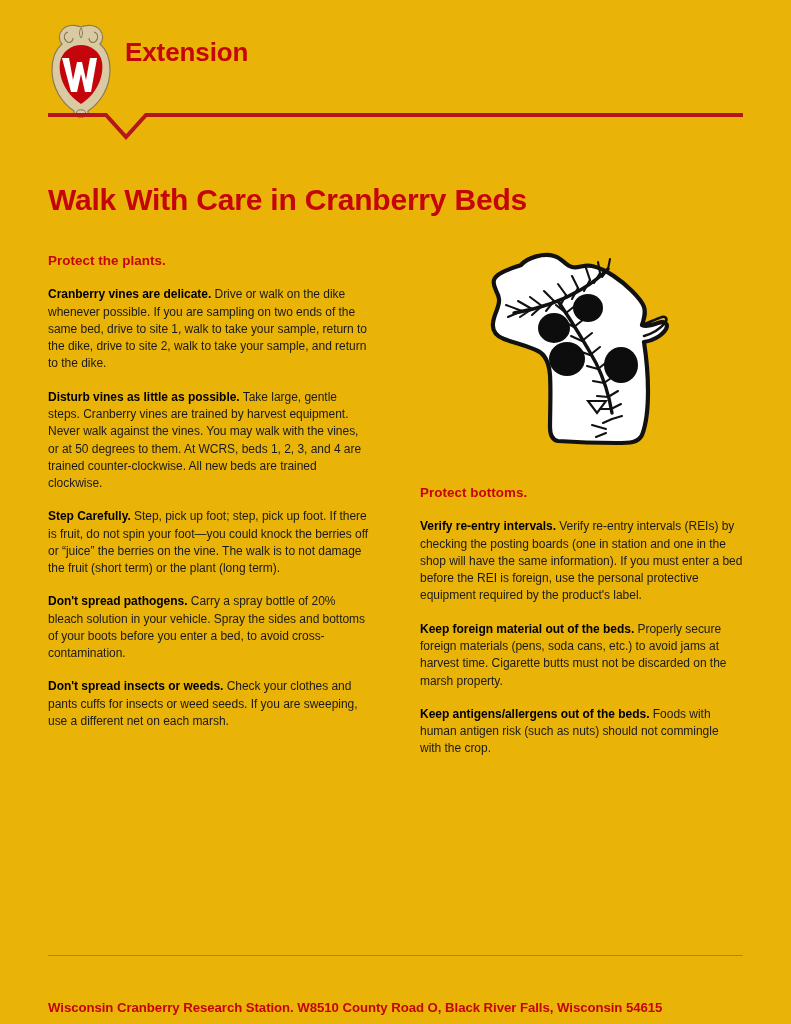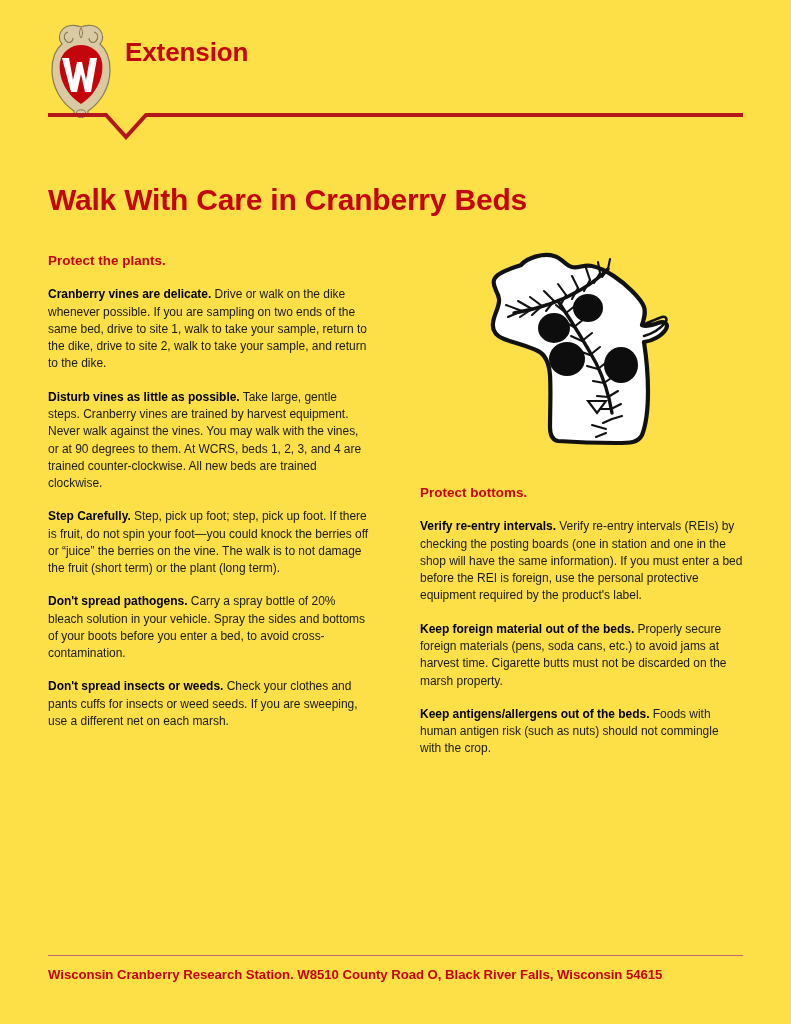--- a/index.html
+++ b/index.html
@@ -8,21 +8,21 @@
     background: #ffffff;
   }
   body {
     font-family: "Liberation Sans", sans-serif;
     -webkit-font-smoothing: antialiased;
   }
   .page {
     position: relative;
     width: 791px;
     height: 1024px;
-    background: #fde047;
+    background: #eab308;
     overflow: hidden;
     box-sizing: border-box;
     padding-left: 48px;
   }
 
   
   .brand {
     position: absolute;
     left: 48px;
     top: 22px;
@@ -136,21 +136,21 @@
     position: absolute;
     left: 48px;
     top: 955px;
     width: 695px;
     height: 1px;
     background: #c06a70;
   }
   .footer-text {
     position: absolute;
     left: 48px;
-    top: 966px;
+    top: 999px;
     color: #c5050c;
     font-size: 13.2px;
     font-weight: 600;
     line-height: 1.3;
     letter-spacing: -0.05px;
     white-space: nowrap;
   }
 </style>
 </head>
 <body>
@@ -294,21 +294,21 @@
 
   
   <div class="col col-left">
     <h2 class="section-heading">Protect the plants.</h2>
 
     <p class="para">
       <b>Cranberry vines are delicate.</b><span> Drive or walk on the dike whenever possible. If you are sampling on two ends of the same bed, drive to site 1, walk to take your sample, return to the dike, drive to site 2, walk to take your sample, and return to the dike.</span>
     </p>
 
     <p class="para">
-      <b>Disturb vines as little as possible.</b><span> Take large, gentle steps. Cranberry vines are trained by harvest equipment. Never walk against the vines. You may walk with the vines, or at 90 degrees to them. At WCRS, beds 1, 2, 3, and 4 are trained counter-clockwise. All new beds are trained clockwise.</span>
+      <b>Disturb vines as little as possible.</b><span> Take large, gentle steps. Cranberry vines are trained by harvest equipment. Never walk against the vines. You may walk with the vines, or at 50 degrees to them. At WCRS, beds 1, 2, 3, and 4 are trained counter-clockwise. All new beds are trained clockwise.</span>
     </p>
 
     <p class="para">
       <b>Step Carefully.</b><span> Step, pick up foot; step, pick up foot. If there is fruit, do not spin your foot—you could knock the berries off or “juice” the berries on the vine. The walk is to not damage the fruit (short term) or the plant (long term).</span>
     </p>
 
     <p class="para">
       <b>Don't spread pathogens.</b><span> Carry a spray bottle of 20% bleach solution in your vehicle. Spray the sides and bottoms of your boots before you enter a bed, to avoid cross-contamination.</span>
     </p>
 

